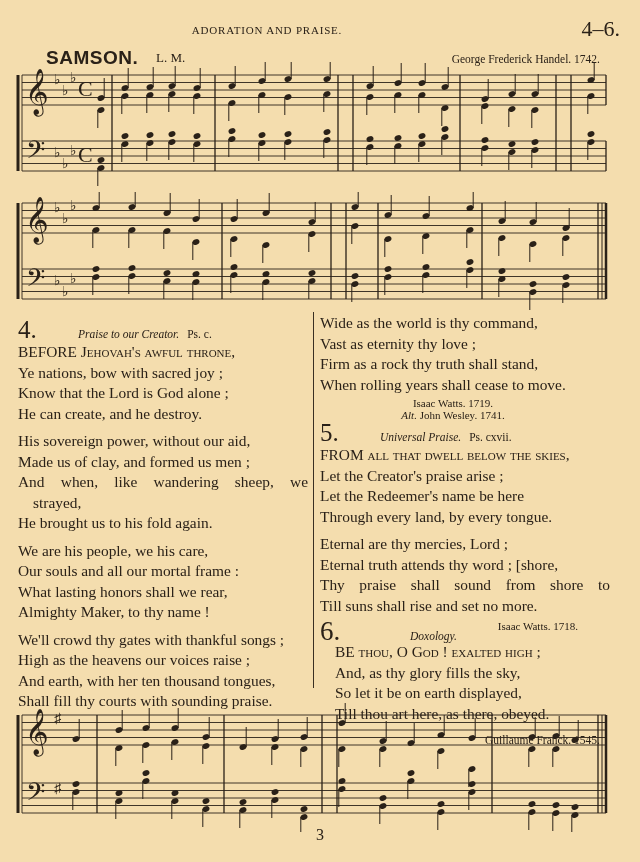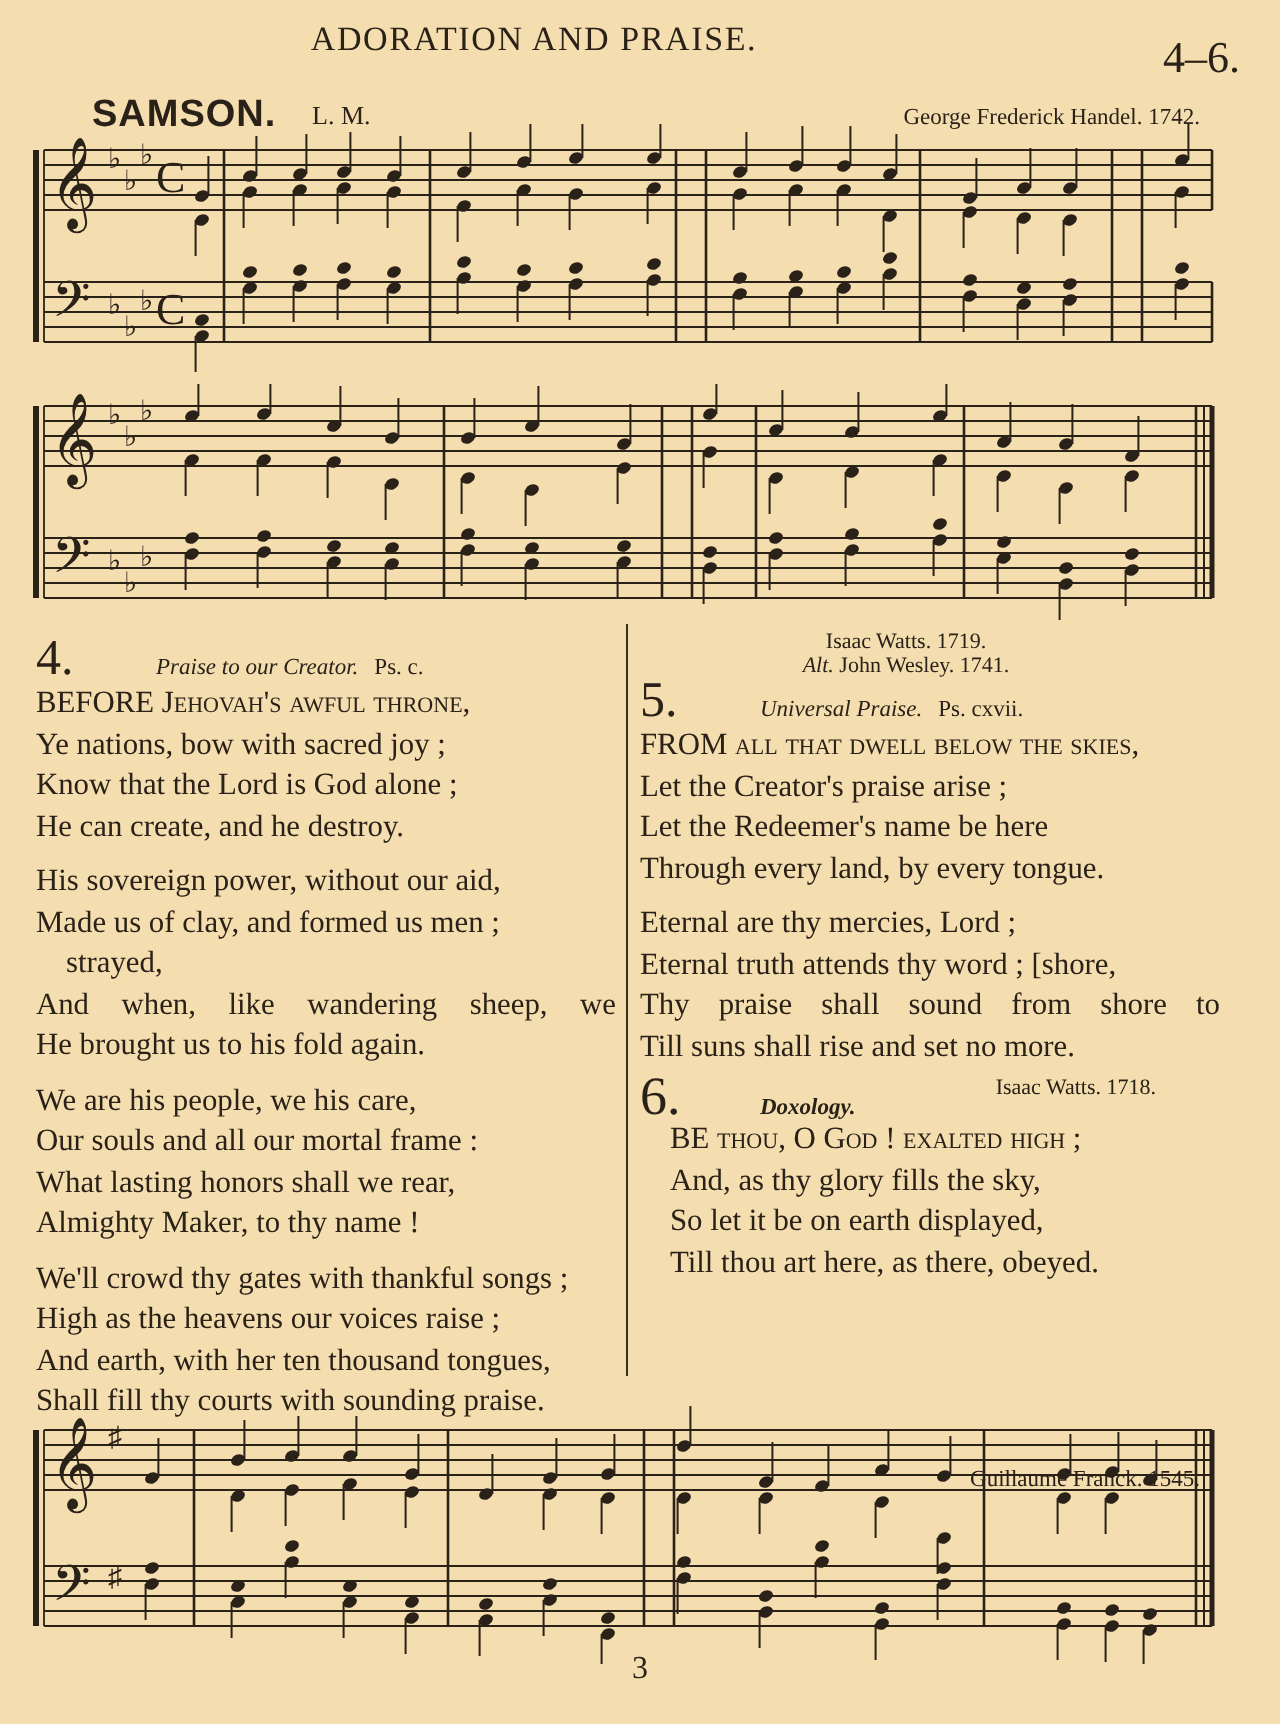--- a/index.html
+++ b/index.html
@@ -1,19 +1,19 @@
 <!DOCTYPE html>
 <html><head>
 <meta charset="utf-8">
 <style>
   html,body{margin:0;padding:0;}
   body{width:640px;height:862px;background:#f4ddae;position:relative;overflow:hidden;
        font-family:"Liberation Serif","DejaVu Serif",serif;color:#2a2118;}
   .abs{position:absolute;}
-  .running-head{left:0;width:534px;top:10px;text-align:center;font-size:17px;letter-spacing:0.8px;}
+  .running-head{left:0;width:534px;top:24px;text-align:center;font-size:11px;letter-spacing:0.8px;}
   .hymn-range{right:20px;top:16px;font-size:22px;text-align:center;}
   .tune-name{left:46px;top:47px;font-family:"Liberation Sans","DejaVu Sans",sans-serif;font-weight:bold;font-size:19px;letter-spacing:0.5px;}
   .tune-meter{left:124px;top:50px;font-size:13px;margin-left:32px;}
   .composer{right:40px;top:53px;font-size:11.5px;}
   .composer2{right:40px;top:734px;font-size:11.5px;}
   svg.music{position:absolute;left:0;}
   .col{position:absolute;font-size:15.4px;line-height:20.5px;}
   .col-left{left:18px;top:318px;width:290px;}
   .col-right{left:320px;top:313px;width:290px;}
   .divider{left:313px;top:312px;width:1px;height:376px;background:#3a2f22;}
@@ -331,22 +331,22 @@
   <div>
     <div class="line"><span class="sc">BEFORE Jehovah's awful throne,</span></div>
     <div class="line">Ye nations, bow with sacred joy ;</div>
     <div class="line">Know that the Lord is God alone ;</div>
     <div class="line">He can create, and he destroy.</div>
   </div>
   <div class="gap"></div>
   <div>
     <div class="line">His sovereign power, without our aid,</div>
     <div class="line">Made us of clay, and formed us men ;</div>
+    <div class="line just">And when, like wandering sheep, we</div>
     <div class="line indent">strayed,</div>
-    <div class="line just">And when, like wandering sheep, we</div>
     <div class="line">He brought us to his fold again.</div>
   </div>
   <div class="gap"></div>
   <div>
     <div class="line">We are his people, we his care,</div>
     <div class="line">Our souls and all our mortal frame :</div>
     <div class="line">What lasting honors shall we rear,</div>
     <div class="line">Almighty Maker, to thy name !</div>
   </div>
   <div class="gap"></div>
@@ -354,20 +354,26 @@
     <div class="line">We'll crowd thy gates with thankful songs ;</div>
     <div class="line">High as the heavens our voices raise ;</div>
     <div class="line">And earth, with her ten thousand tongues,</div>
     <div class="line">Shall fill thy courts with sounding praise.</div>
   </div>
 </div>
 
 <div class="abs divider"></div>
 
 <div class="col col-right">
+  <div>
+    <div class="line">Wide as the world is thy command,</div>
+    <div class="line">Vast as eternity thy love ;</div>
+    <div class="line">Firm as a rock thy truth shall stand,</div>
+    <div class="line">When rolling years shall cease to move.</div>
+  </div>
   <div class="attrib" style="margin-top:2px;padding-right:24px;text-align:center;">
     <div>Isaac Watts.  1719.</div>
     <div><i>Alt.</i> <span>John Wesley.  1741.</span></div>
   </div>
   <div class="hhead" style="margin-top:0px;">
     <span class="hnum">5.</span>
     <span class="htitle">Universal Praise.</span>
     <span class="hpsalm">Ps. cxvii.</span>
   </div>
   <div>
@@ -378,21 +384,21 @@
   </div>
   <div class="gap"></div>
   <div>
     <div class="line">Eternal are thy mercies, Lord ;</div>
     <div class="line">Eternal truth attends thy word ;   [shore,</div>
     <div class="line just">Thy praise shall sound from shore to</div>
     <div class="line">Till suns shall rise and set no more.</div>
   </div>
   <div class="hhead" style="position:relative;height:26px;">
     <span class="hnum" style="font-size:27px;">6.</span>
-    <span class="htitle" style="margin-top:10px;font-weight:bold;">Doxology.</span>
+    <span class="htitle" style="margin-left:30px;margin-top:10px;">Doxology.</span>
     <span style="position:absolute;right:32px;top:0;font-size:11px;">Isaac Watts.  1718.</span>
   </div>
   <div class="v6">
     <div class="line"><span class="sc">BE thou, O God ! exalted high ;</span></div>
     <div class="line">And, as thy glory fills the sky,</div>
     <div class="line">So let it be on earth displayed,</div>
     <div class="line">Till thou art here, as there, obeyed.</div>
   </div>
 </div>
 

